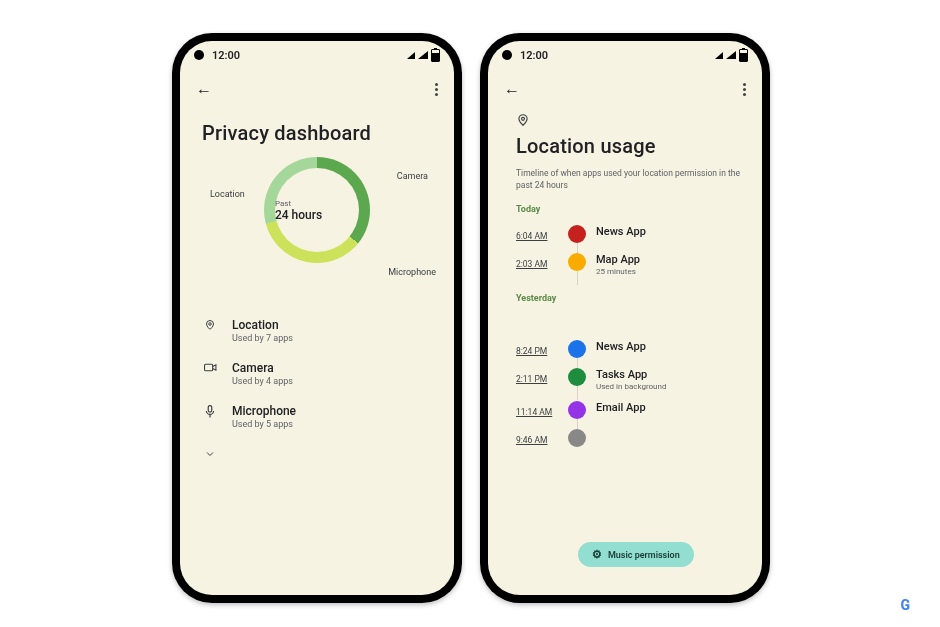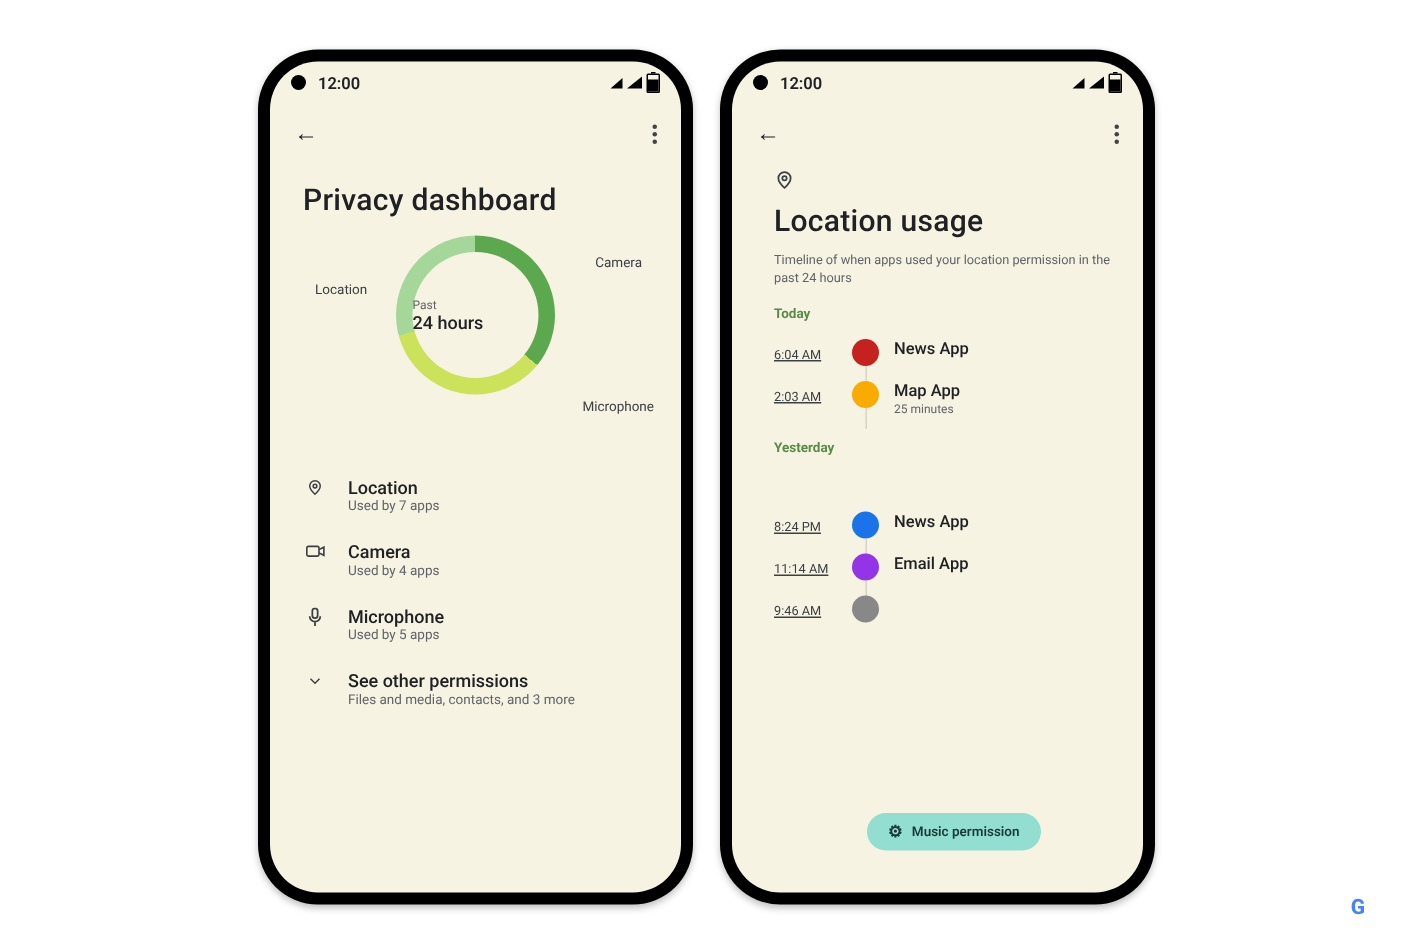--- a/index.html
+++ b/index.html
@@ -194,24 +194,20 @@
                 <div class="label">Microphone</div>
                 <div class="sub">Used by 5 apps</div>
               </span>
             </div>
             <div class="perm-item">
               <span class="perm-icon">
                 <svg width="12" height="12" viewBox="0 0 24 24" fill="none" stroke="#3c4043" stroke-width="2">
                   <path d="M6 9l6 6 6-6"></path>
                 </svg>
               </span>
-              <span class="perm-text">
-                <div class="label">See other permissions</div>
-                <div class="sub">Files and media, contacts, and 3 more</div>
-              </span>
             </div>
           </div>
       </div>
     </div>
   </div>
 
   <div class="phone right">
     <div class="screen">
       <div class="status-bar">
         <div class="status-left">
@@ -275,20 +271,31 @@
               <div class="time">8:24 PM</div>
               <div class="dot-cell">
                 <div class="app-dot" style="background:#1A73E8"></div>
                 <div class="vline"></div>
               </div>
               <div class="app-text">
                 <div class="label">News App</div>
               </div>
             </div>
             <div class="timeline-row">
+              <div class="time">2:11 PM</div>
+              <div class="dot-cell">
+                <div class="app-dot" style="background:#1E8E3E"></div>
+                <div class="vline"></div>
+              </div>
+              <div class="app-text">
+                <div class="label">Tasks App</div>
+                <div class="sub">Used in background</div>
+              </div>
+            </div>
+            <div class="timeline-row">
               <div class="time">11:14 AM</div>
               <div class="dot-cell">
                 <div class="app-dot" style="background:#9334E6"></div>
                 <div class="vline"></div>
               </div>
               <div class="app-text">
                 <div class="label">Email App</div>
               </div>
             </div>
             <div class="timeline-row">

